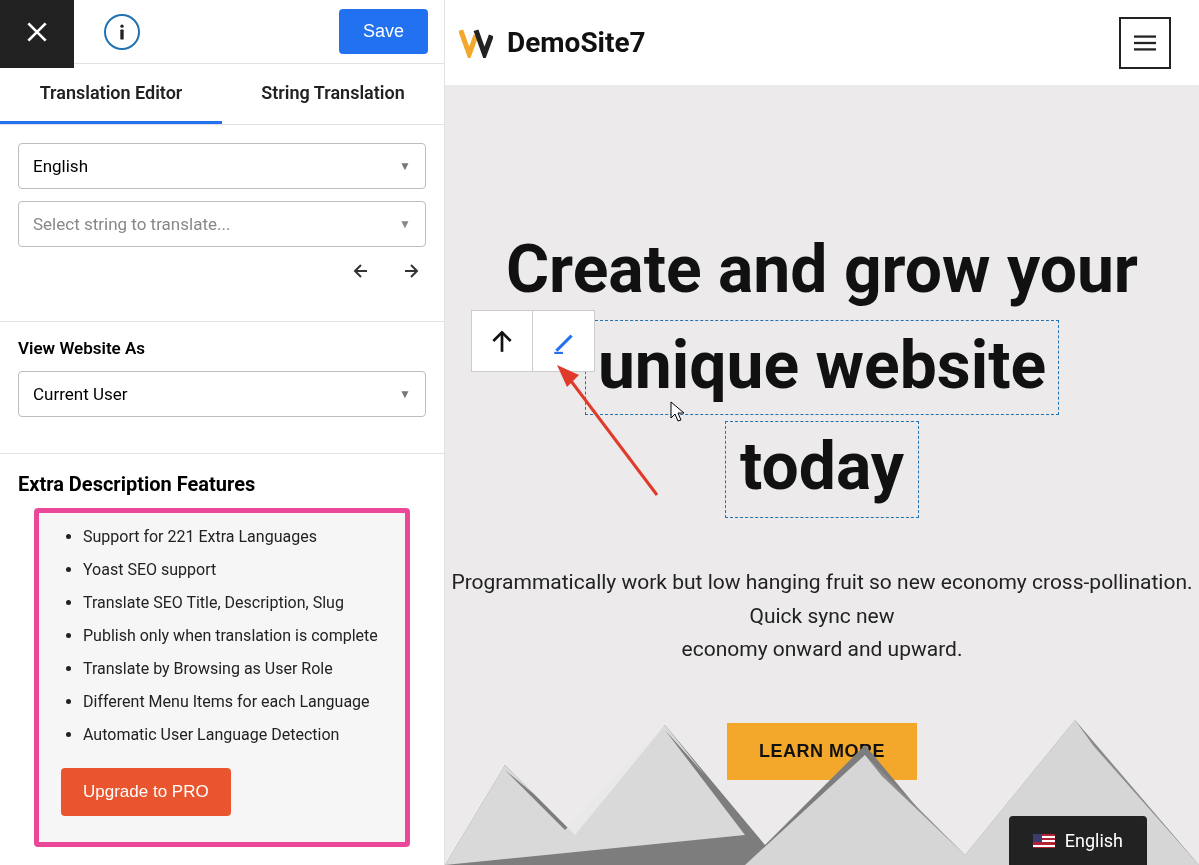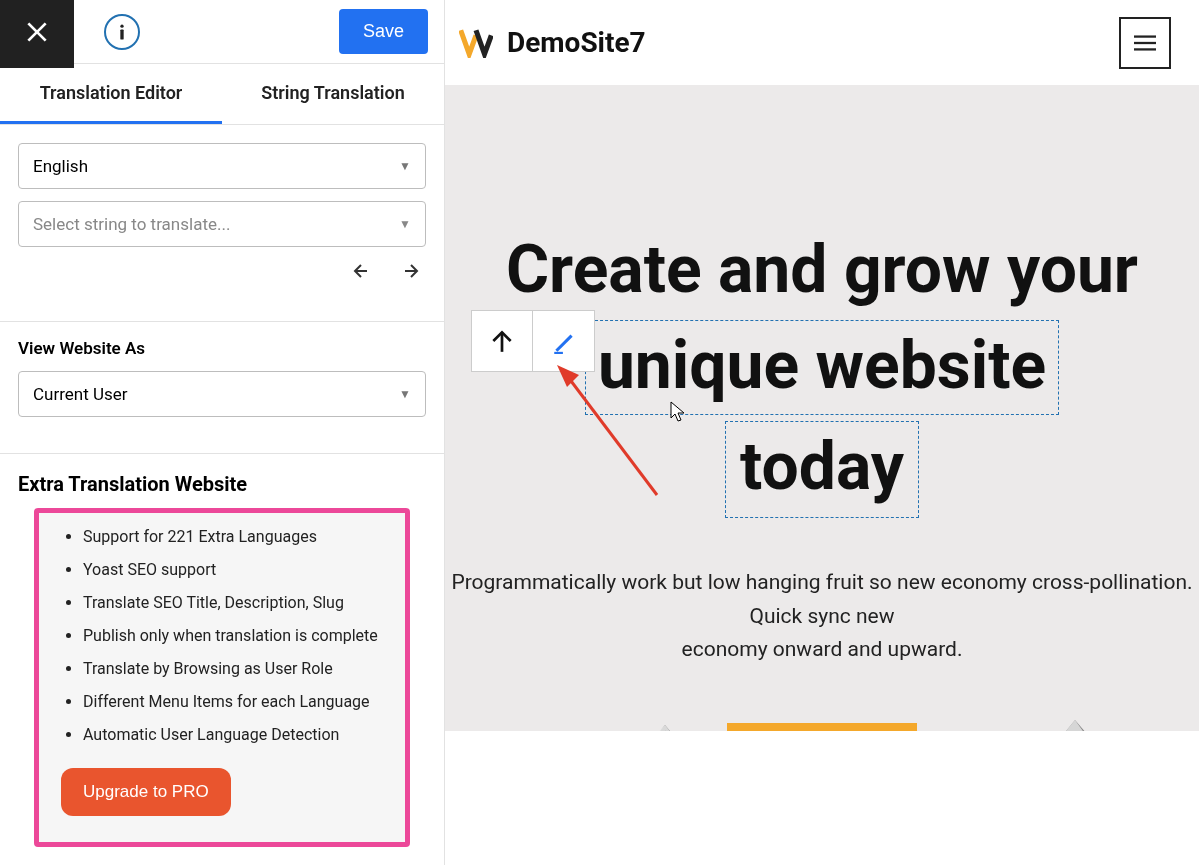--- a/index.html
+++ b/index.html
@@ -24,23 +24,23 @@
   .select-like.placeholder span { color: #888; }
   .chev { font-size: 12px; color: #777; }
   .undo-redo { display: flex; justify-content: flex-end; gap: 20px; padding: 4px 6px 0 0; }
   .undo-redo svg { width: 24px; height: 24px; stroke: #333; stroke-width: 2; fill: none; cursor: pointer; }
   .divider { height: 1px; background: #e2e2e2; margin: 16px 0 0 0; }
   .section-label { font-size: 17px; font-weight: 600; padding: 16px 18px 10px 18px; }
   .features-heading { font-size: 20px; font-weight: 700; padding: 18px 18px 12px 18px; }
   .features-box { margin: 0 34px; border: 5px solid #ec4899; background: #f6f6f6; border-radius: 4px; padding: 14px 22px 26px 22px; }
   .features-box ul { list-style: disc; margin-left: 22px; }
   .features-box li { font-size: 16px; color: #222; margin-bottom: 14px; }
-  .upgrade-btn { margin-top: 10px; background: #e9552e; color: #fff; border: none; border-radius: 12px; padding: 14px 22px; font-size: 17px; font-weight: 500; cursor: pointer; }
+  .upgrade-btn { margin-top: 10px; background: #e9552e; color: #fff; border: none; border-radius: 4px; padding: 14px 22px; font-size: 17px; font-weight: 500; cursor: pointer; }
   
-  .preview { position: relative; flex: 1; height: 731px; overflow: hidden; }
+  .preview { position: relative; flex: 1; height: 865px; overflow: hidden; }
   .pv-header { height: 85px; background: #fff; display: flex; align-items: center; padding: 0 28px 0 14px; }
   .logo { width: 34px; height: 30px; margin-right: 14px; }
   .site-title { font-size: 28px; font-weight: 700; color: #111; }
   .hamburger { margin-left: auto; width: 52px; height: 52px; border: 2px solid #222; display: flex; align-items: center; justify-content: center; cursor: pointer; }
   .hamburger svg { width: 22px; height: 18px; stroke: #222; stroke-width: 2.5; }
   .pv-hero { position: relative; height: 780px; background: #eceaea; overflow: hidden; }
   .hero-heading { text-align: center; padding-top: 140px; font-size: 66px; font-weight: 700; color: #111; line-height: 1.35; }
   .hero-line1 { display:block; }
   .hero-line2 { display:inline-block; border: 1px dashed #2271b1; padding: 0 12px 4px 12px; margin-top: 6px; }
   .hero-line3 { display:inline-block; border: 1px dashed #2271b1; padding: 0 14px 6px 14px; margin-top: 6px; }
@@ -110,21 +110,21 @@
   <div class="section-label">View Website As</div>
   <div style="padding:3px 18px 8px 18px;">
     <div class="select-like">
       <span>Current User</span>
       <span class="chev">▼</span>
     </div>
   </div>
 
   <div class="divider"></div>
 
-  <div class="features-heading">Extra Translation Website</div>
+  <div class="features-heading">Extra Description Features</div>
   <div class="features-box">
     <ul>
       <li>Support for 221 Extra Languages</li>
       <li>Yoast SEO support</li>
       <li>Translate SEO Title, Description, Slug</li>
       <li>Publish only when translation is complete</li>
       <li>Translate by Browsing as User Role</li>
       <li>Different Menu Items for each Language</li>
       <li>Automatic User Language Detection</li>
     </ul>

